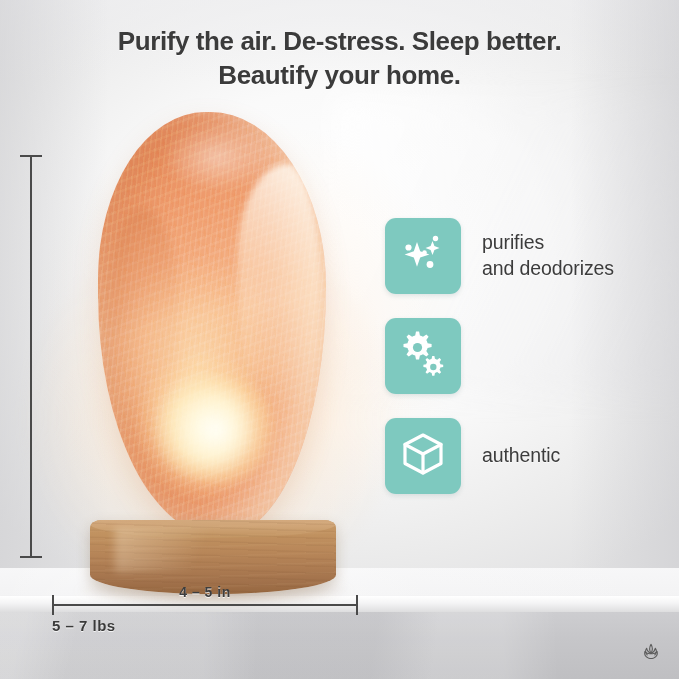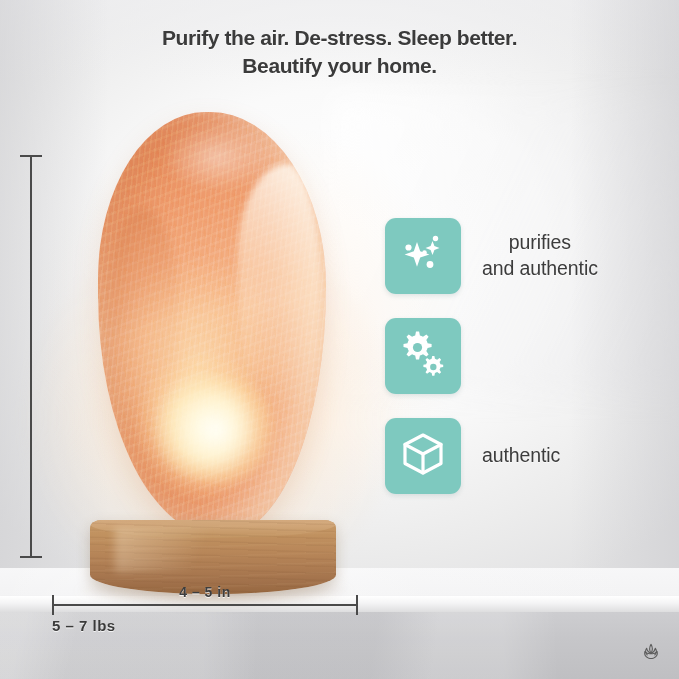--- a/index.html
+++ b/index.html
@@ -97,21 +97,21 @@
   }
 
   
   .headline {
     position: absolute;
     left: 0; right: 0;
     top: 24px;
     text-align: center;
     color: #3b3b3b;
     font-weight: bold;
-    font-size: 21px;
+    font-size: 26px;
     line-height: 1.32;
     letter-spacing: -0.4px;
     text-shadow: 0 1px 0 rgba(255,255,255,0.7);
   }
   .headline span { display: block; }
 
   
   .lamp-wrap {
     position: absolute;
     left: 62px;
@@ -312,21 +312,20 @@
   
   .features {
     position: absolute;
     left: 385px;
     top: 218px;
   }
   .feature {
     display: flex;
     align-items: center;
     margin-bottom: 24px;
-    text-align: center;
   }
   .feature-icon {
     width: 76px;
     height: 76px;
     border-radius: 11px;
     background: #7ec9bf;
     box-shadow: 0 2px 5px rgba(120,150,148,0.22);
     flex: 0 0 auto;
     display: flex;
     align-items: center;
@@ -419,21 +418,21 @@
             <path d="M33.5 11 L35.4 16.1 L40.5 18 L35.4 19.9 L33.5 25 L31.6 19.9 L26.5 18 L31.6 16.1 Z" fill="#ffffff"></path>
             <circle cx="36.5" cy="8.5" r="2.7" fill="#ffffff"></circle>
             <circle cx="9.5" cy="17.5" r="3.1" fill="#ffffff"></circle>
             <circle cx="25.5" cy="22.5" r="2.3" fill="#ffffff"></circle>
             <circle cx="31" cy="34.5" r="3.4" fill="#ffffff"></circle>
           </svg>
         </span>
       </div>
       <div class="feature-text">
         <span>purifies</span>
-        <span>and authentic</span>
+        <span>and deodorizes</span>
       </div>
     </div>
 
     <div class="feature">
       <div class="feature-icon">
         <span>
           <svg width="50" height="50" viewBox="0 0 50 50" aria-hidden="true">
             <g fill="#ffffff">
               <path d="M18 2.5 l3.1 0 0.8 4.0 a12.4 12.4 0 0 1 3.1 1.3 l3.4-2.3 2.2 2.2 -2.3 3.4 a12.4 12.4 0 0 1 1.3 3.1 l4.0 0.8 0 3.1 -4.0 0.8 a12.4 12.4 0 0 1 -1.3 3.1 l2.3 3.4 -2.2 2.2 -3.4-2.3 a12.4 12.4 0 0 1 -3.1 1.3 l-0.8 4.0 -3.1 0 -0.8-4.0 a12.4 12.4 0 0 1 -3.1-1.3 l-3.4 2.3 -2.2-2.2 2.3-3.4 a12.4 12.4 0 0 1 -1.3-3.1 l-4.0-0.8 0-3.1 4.0-0.8 a12.4 12.4 0 0 1 1.3-3.1 l-2.3-3.4 2.2-2.2 3.4 2.3 a12.4 12.4 0 0 1 3.1-1.3 Z"></path>
               <circle cx="19.5" cy="18.5" r="4.6" fill="#7ec9bf"></circle>

